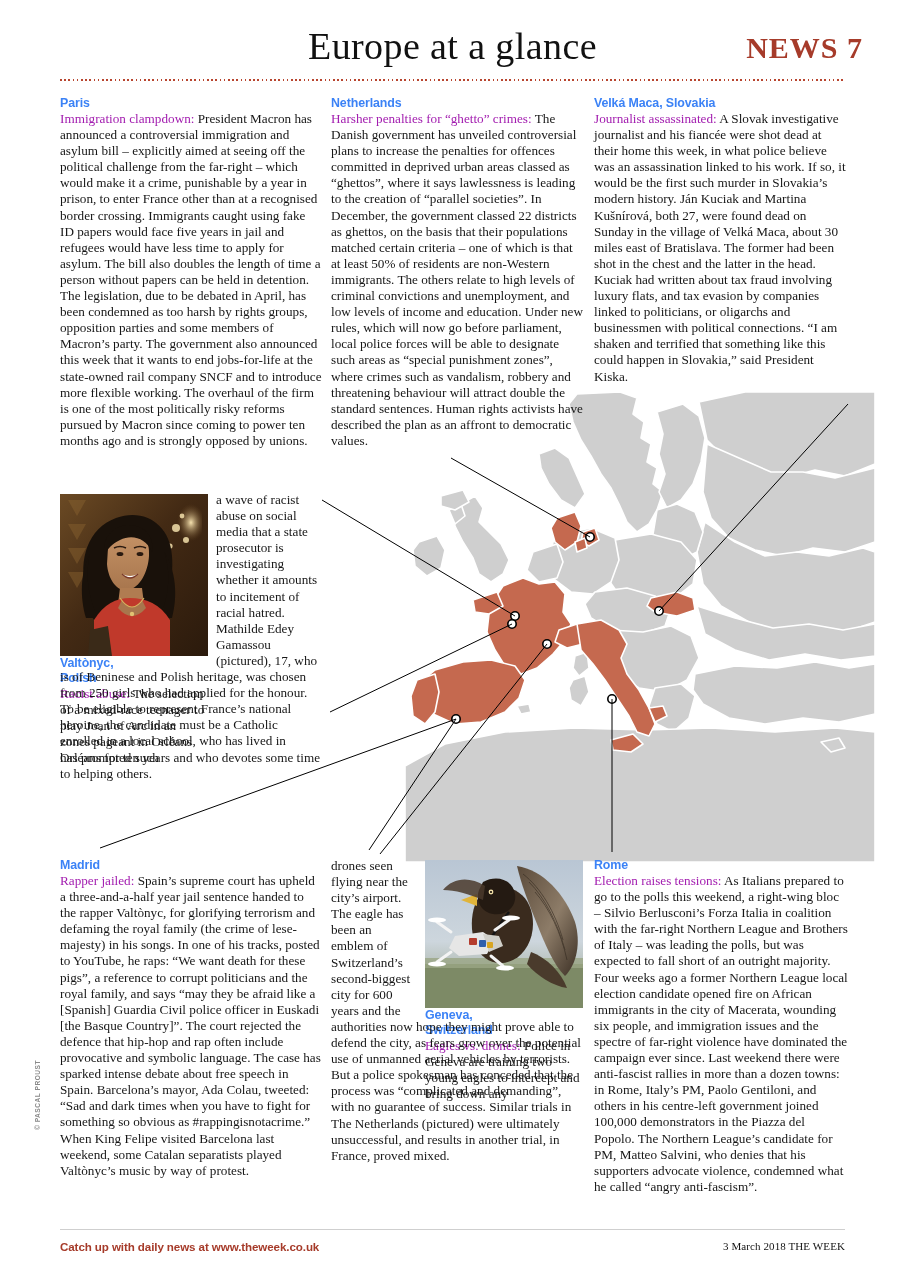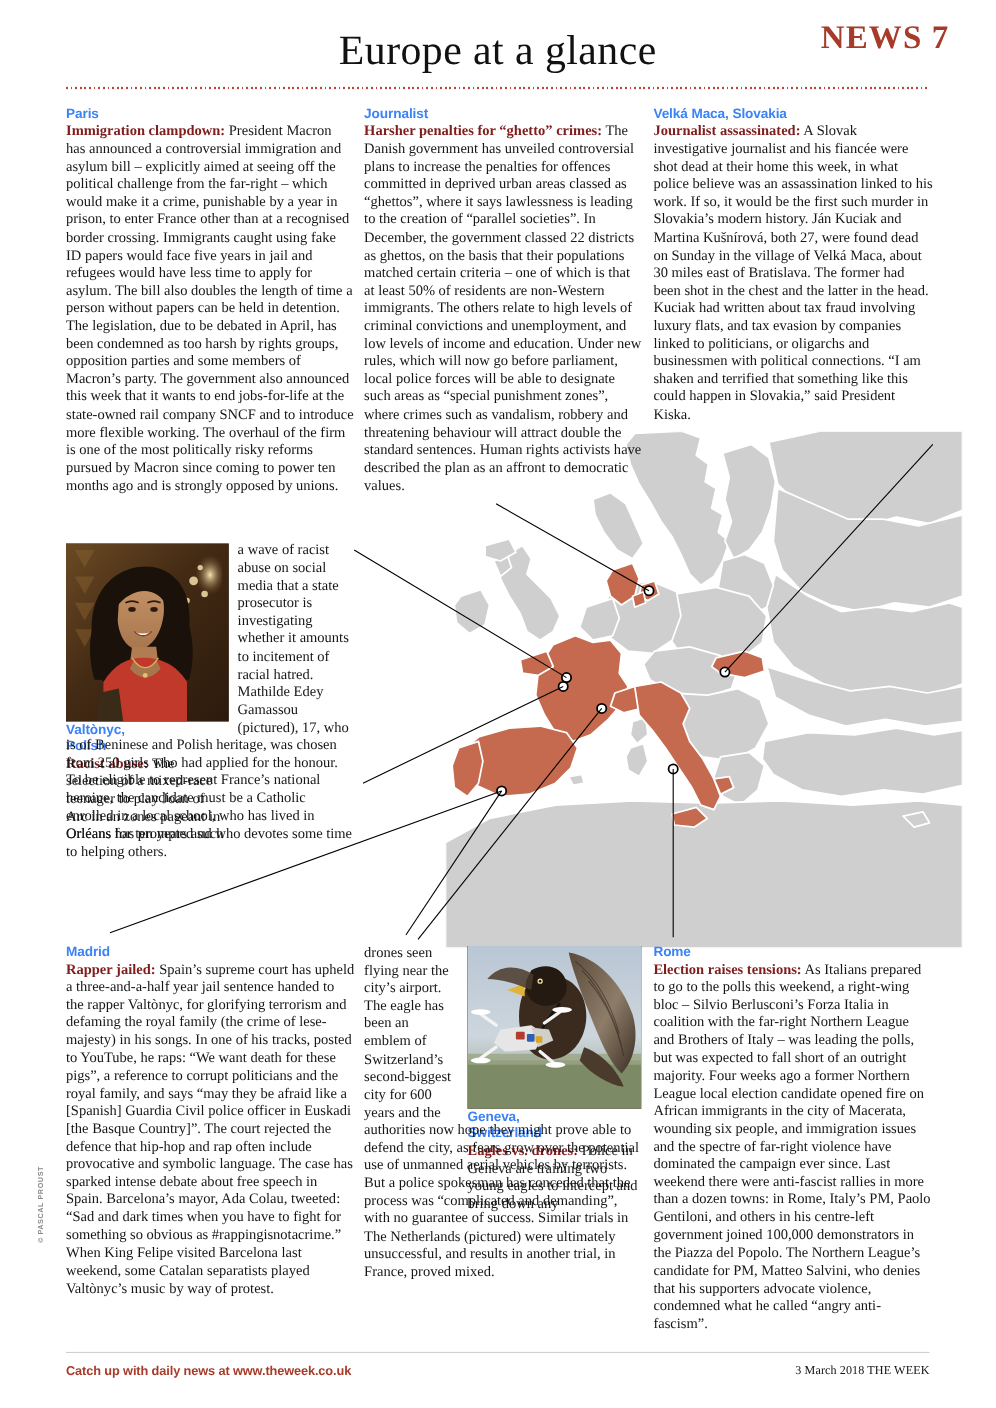--- a/index.html
+++ b/index.html
@@ -25,21 +25,21 @@
     left: 0; top: 24px; width: 905px;
     text-align: center;
     font-family: "Liberation Serif", serif;
     font-size: 38px;
     font-weight: normal;
     letter-spacing: 0.4px;
     color: #111;
   }
   .section-label {
     position: absolute;
-    right: 42px; top: 18px;
+    right: 42px; top: 31px;
     font-family: "Liberation Serif", serif;
     font-size: 30px;
     font-weight: bold;
     letter-spacing: 1px;
     color: #a63b2a;
   }
   .rule-dotted {
     position: absolute;
     left: 60px; top: 79px;
     width: 785px; height: 2px;
@@ -79,22 +79,22 @@
   }
   .place {
     font-family: "Liberation Sans", sans-serif;
     font-size: 12.4px;
     font-weight: bold;
     color: #3b82f6;
     line-height: 15px;
     letter-spacing: -0.1px;
   }
   .lede {
-    color: #7f1d1d;
-    font-weight: bold;
+    color: #a21caf;
+    font-weight: normal;
   }
 
   
   #col-paris      { left: 60px;  top: 96px;  width: 262px; }
   #col-copenhagen { left: 331px; top: 96px;  width: 252px; }
   #col-velka      { left: 594px; top: 96px;  width: 254px; }
 
   
   #col-orleans { left: 60px; top: 492px; width: 262px; }
   .orleans-head {
@@ -287,21 +287,21 @@
       <line x1="612" y1="852" x2="612" y2="699"></line>
     </g>
   </svg>
 
   <div class="col" id="col-paris">
     <div class="place">Paris</div>
     <div class="col-text"><span class="lede">Immigration clampdown:</span><span> President Macron has announced a controversial immigration and asylum bill – explicitly aimed at seeing off the political challenge from the far-right – which would make it a crime, punishable by a year in prison, to enter France other than at a recognised border crossing. Immigrants caught using fake ID papers would face five years in jail and refugees would have less time to apply for asylum. The bill also doubles the length of time a person without papers can be held in detention. The legislation, due to be debated in April, has been condemned as too harsh by rights groups, opposition parties and some members of Macron’s party. The government also announced this week that it wants to end jobs-for-life at the state-owned rail company SNCF and to introduce more flexible working. The overhaul of the firm is one of the most politically risky reforms pursued by Macron since coming to power ten months ago and is strongly opposed by unions.</span></div>
   </div>
 
   <div class="col" id="col-copenhagen">
-    <div class="place">Journalist</div>
+    <div class="place">Netherlands</div>
     <div class="col-text"><span class="lede">Harsher penalties for “ghetto” crimes:</span><span> The Danish government has unveiled controversial plans to increase the penalties for offences committed in deprived urban areas classed as “ghettos”, where it says lawlessness is leading to the creation of “parallel societies”. In December, the government classed 22 districts as ghettos, on the basis that their populations matched certain criteria – one of which is that at least 50% of residents are non-Western immigrants. The others relate to high levels of criminal convictions and unemployment, and low levels of income and education. Under new rules, which will now go before parliament, local police forces will be able to designate such areas as “special punishment zones”, where crimes such as vandalism, robbery and threatening behaviour will attract double the standard sentences. Human rights activists have described the plan as an affront to democratic values.</span></div>
   </div>
 
   <div class="col" id="col-velka">
     <div class="place">Velká Maca, Slovakia</div>
     <div class="col-text"><span class="lede">Journalist assassinated:</span><span> A Slovak investigative journalist and his fiancée were shot dead at their home this week, in what police believe was an assassination linked to his work. If so, it would be the first such murder in Slovakia’s modern history. Ján Kuciak and Martina Kušnírová, both 27, were found dead on Sunday in the village of Velká Maca, about 30 miles east of Bratislava. The former had been shot in the chest and the latter in the head. Kuciak had written about tax fraud involving luxury flats, and tax evasion by companies linked to politicians, or oligarchs and businessmen with political connections. “I am shaken and terrified that something like this could happen in Slovakia,” said President Kiska.</span></div>
   </div>
 
   <div class="col" id="col-orleans">
     <div class="orleans-head">

